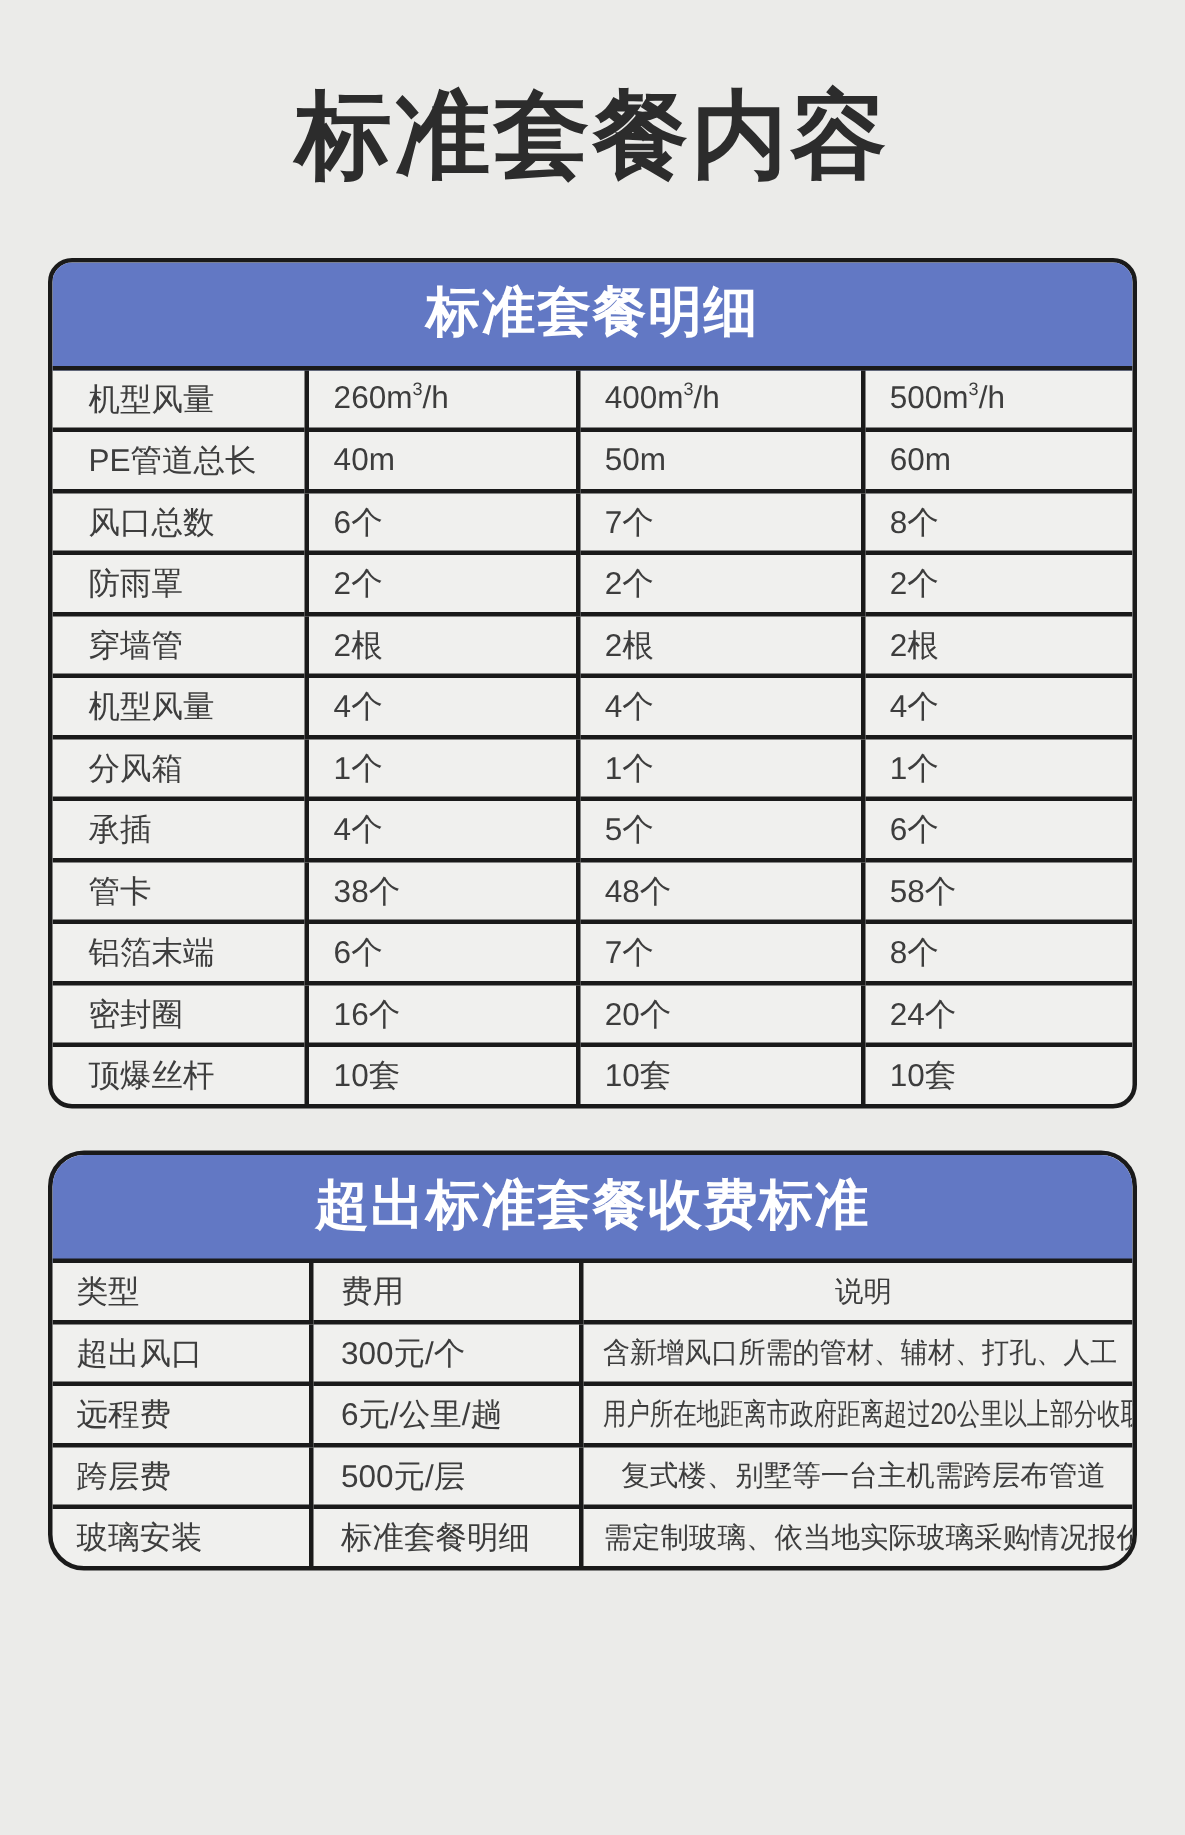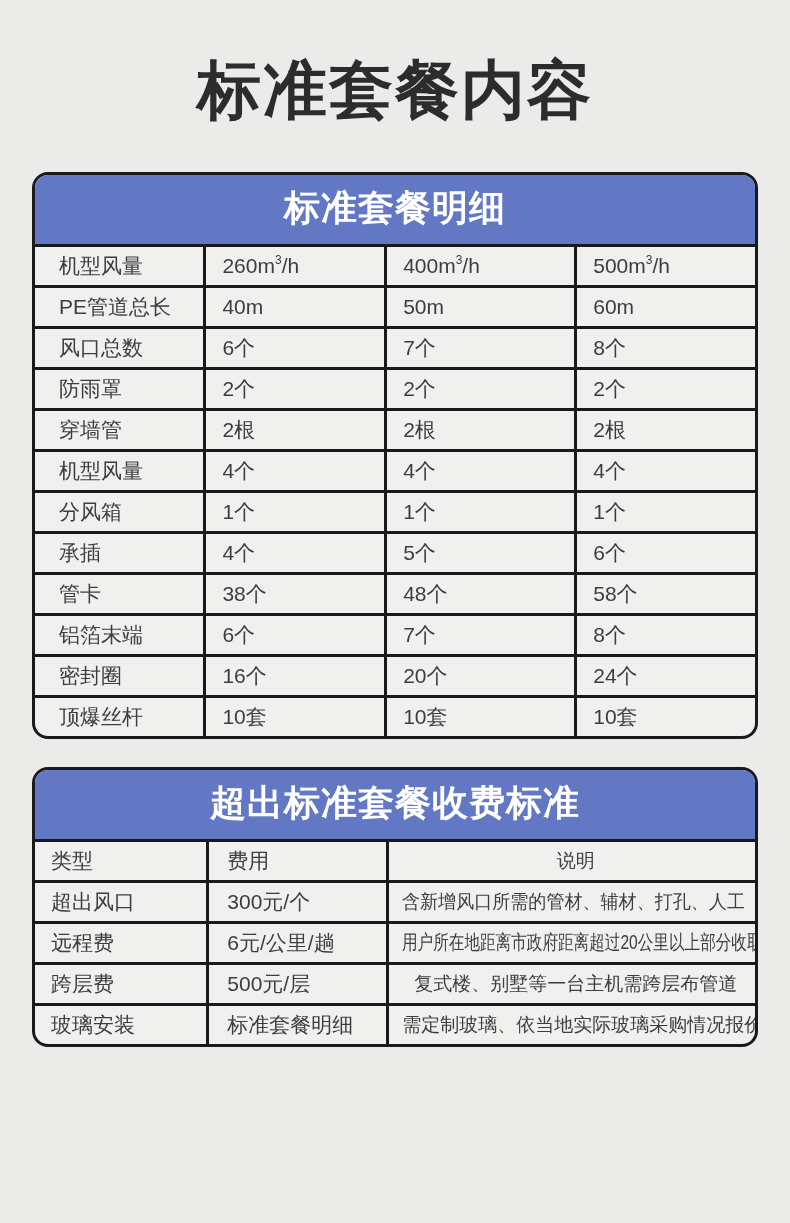--- a/index.html
+++ b/index.html
@@ -21,21 +21,21 @@
     color: #2c2c2c;
     letter-spacing: 2px;
   }
   .card {
     margin: 44px 32px 0 32px;
     border: 3px solid #1a1a1a;
     border-radius: 16px;
     background: #f0f0ee;
     overflow: hidden;
   }
-  .card + .card { margin-top: 28px; }
+  .card + .card { margin-top: 28px; border-radius: 24px; }
   .card-header {
     background: #6278c4;
     color: #ffffff;
     text-align: center;
     font-size: 36px;
     font-weight: bold;
     padding: 9px 0 11px 0;
     border-bottom: 3px solid #1a1a1a;
     letter-spacing: 1px;
   }

